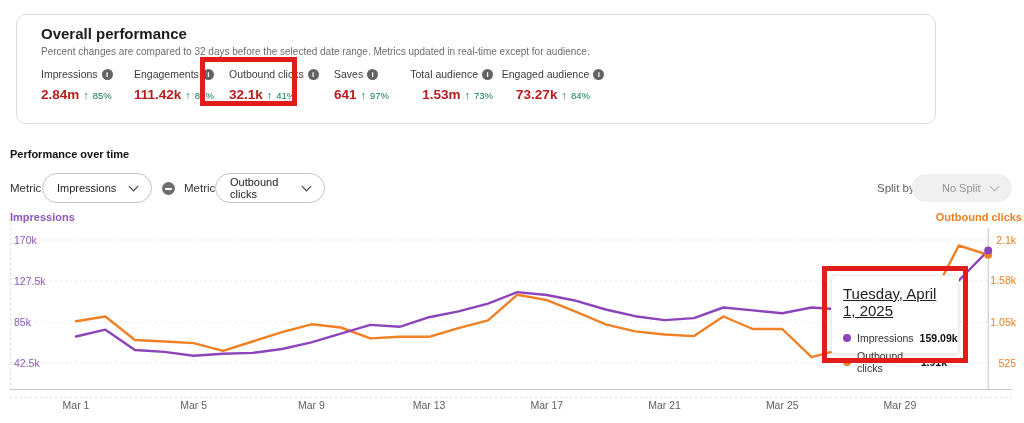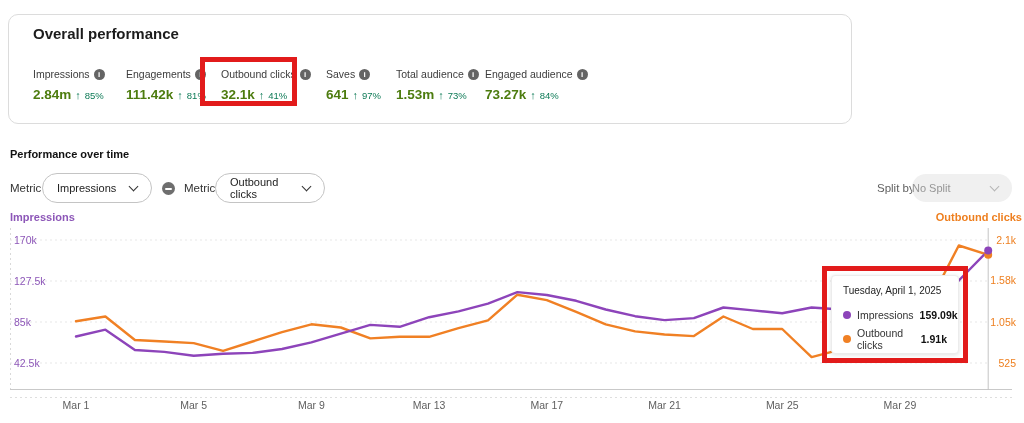--- a/index.html
+++ b/index.html
@@ -1,35 +1,35 @@
 <!DOCTYPE html>
 <html><head>
 <meta charset="utf-8">
 <style>
   * { margin:0; padding:0; box-sizing:border-box; }
   html,body { width:1024px; height:423px; background:#ffffff; overflow:hidden;
               font-family:"Liberation Sans", sans-serif; position:relative; }
 
   
-  .card { position:absolute; left:8px; top:14px; width:844px; height:110px;
+  .card { position:absolute; left:16px; top:14px; width:920px; height:110px;
           background:#fff; border:1px solid #dcdcdc; border-radius:10px; }
   .card-title { position:absolute; left:24px; top:10px; font-size:15px; font-weight:bold; color:#1c1c1c; }
   .card-sub   { position:absolute; left:24px; top:31px; font-size:10px; color:#6d6d6d; }
   .metrics    { position:absolute; left:24px; top:48px; display:flex; }
   .metric     { display:flex; flex-direction:column; }
   .metric:nth-child(1){width:93px;} .metric:nth-child(2){width:95px;}
   .metric:nth-child(3){width:105px;} .metric:nth-child(4){width:70px;justify-content:center;}
-  .metric:nth-child(5){width:89px;} .metric:nth-child(6){width:120px;}
+  .metric:nth-child(5){width:89px;align-items:flex-end;} .metric:nth-child(6){width:120px;align-items:center;}
   .m-label-row { display:flex; align-items:center; gap:4px; height:16px; margin-top:3px;}
   .m-label { font-size:10.5px; color:#3c3c3c; }
   .info-icon { width:11px; height:11px; border-radius:50%; background:#646464; display:inline-block;
                text-align:center; }
   .info-icon::after { content:"i"; color:#fff; font-size:8px; line-height:11px; font-weight:bold; display:block;}
   .m-value-row { display:flex; align-items:baseline; gap:4px; margin-top:5px; }
-  .m-value { font-size:13.5px; font-weight:bold; color:#4d7c0f; }
+  .m-value { font-size:13.5px; font-weight:bold; color:#b91c1c; }
   .m-arrow { font-size:11px; font-weight:bold; }
   .m-change { font-size:9.5px; font-weight:normal; }
 
   .redbox { position:absolute; border:5px solid #e21b1b; z-index:30; pointer-events:none; }
   .redbox-metric  { left:200px; top:57px; width:97px; height:49px; }
   .redbox-tooltip { left:822px; top:266px; width:146px; height:97px; }
 
   
   .section-title { position:absolute; left:10px; top:148px; font-size:11px; font-weight:bold; color:#111; }
   .ctl-label { position:absolute; top:182px; font-size:11.5px; color:#333; }
@@ -38,44 +38,45 @@
   .pill .pill-text { font-size:11px; color:#222; margin-left:14px; flex:1; text-align:left; }
   .chev { width:7px; height:7px; border-right:1.6px solid #333; border-bottom:1.6px solid #333;
           transform:rotate(45deg); margin-right:14px; margin-top:-3px; }
   .minus-btn { position:absolute; left:162px; top:182px; width:13px; height:13px; border-radius:50%;
                background:#6e6e6e; cursor:pointer; }
   .minus-btn::after { content:""; position:absolute; left:3px; top:5.5px; width:7px; height:2px;
                       background:#fff; border-radius:1px; }
   .splitby-label { position:absolute; left:877px; top:182px; font-size:11.5px; color:#606060; }
   .pill-disabled { position:absolute; left:912px; top:174px; width:100px; height:28px; border-radius:15px;
                    background:#f0f0f0; display:flex; align-items:center; }
-  .pill-disabled .pill-text { font-size:11px; color:#969696; margin-left:0; flex:1; }
+  .pill-disabled .pill-text { font-size:11px; color:#969696; margin-left:30px; flex:1; }
   .chev-gray { border-color:#b5b5b5; }
 
   
   .axis-title { position:absolute; top:211px; font-size:11px; font-weight:bold; }
   .axis-title-left  { left:10px; }
   .axis-title-right { right:2px; }
   #chart-svg { position:absolute; left:0; top:0; width:1024px; height:423px; }
 
   
   .tooltip { position:absolute; left:831px; top:275px; width:128px; height:79px; background:#fff;
              border:1px solid #ececec; border-radius:4px; box-shadow:0 1px 4px rgba(0,0,0,.12);
              padding:9px 11px; z-index:20; }
-  .tt-date { font-size:10px; color:#222; margin-bottom:13px; }
+  .tt-date { font-size:15px; color:#222; margin-bottom:13px;text-decoration:underline; }
   .tt-row { display:flex; align-items:center; gap:6px; margin-top:6px; }
   .tt-dot { width:8px; height:8px; border-radius:50%; flex:0 0 auto; }
   .tt-label { font-size:10.5px; color:#333; }
   .tt-value { font-size:10.5px; font-weight:bold; color:#111; margin-left:auto; }
 </style>
 </head>
 <body>
 
 <div class="card">
   <div class="card-title">Overall performance</div>
+  <div class="card-sub">Percent changes are compared to 32 days before the selected date range. Metrics updated in real-time except for audience.</div>
   <div class="metrics">
     <div class="metric">
       <div class="m-label-row">
           <span class="m-label">Impressions</span>
           <span class="info-icon"></span>
         </div>
       <div class="m-value-row">
           <span class="m-value">2.84m</span>
           <span class="m-arrow up" style="color: rgb(13, 122, 86);">↑</span>
           <span class="m-change up" style="color: rgb(13, 122, 86);">85%</span>

